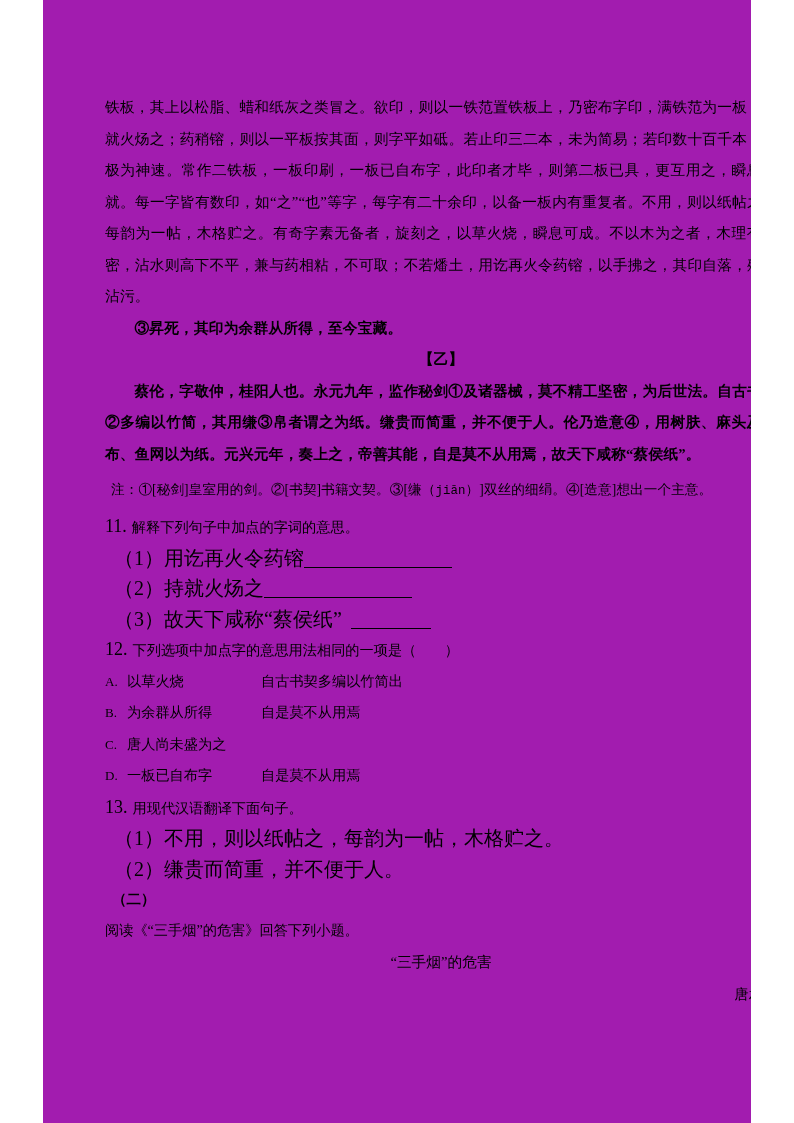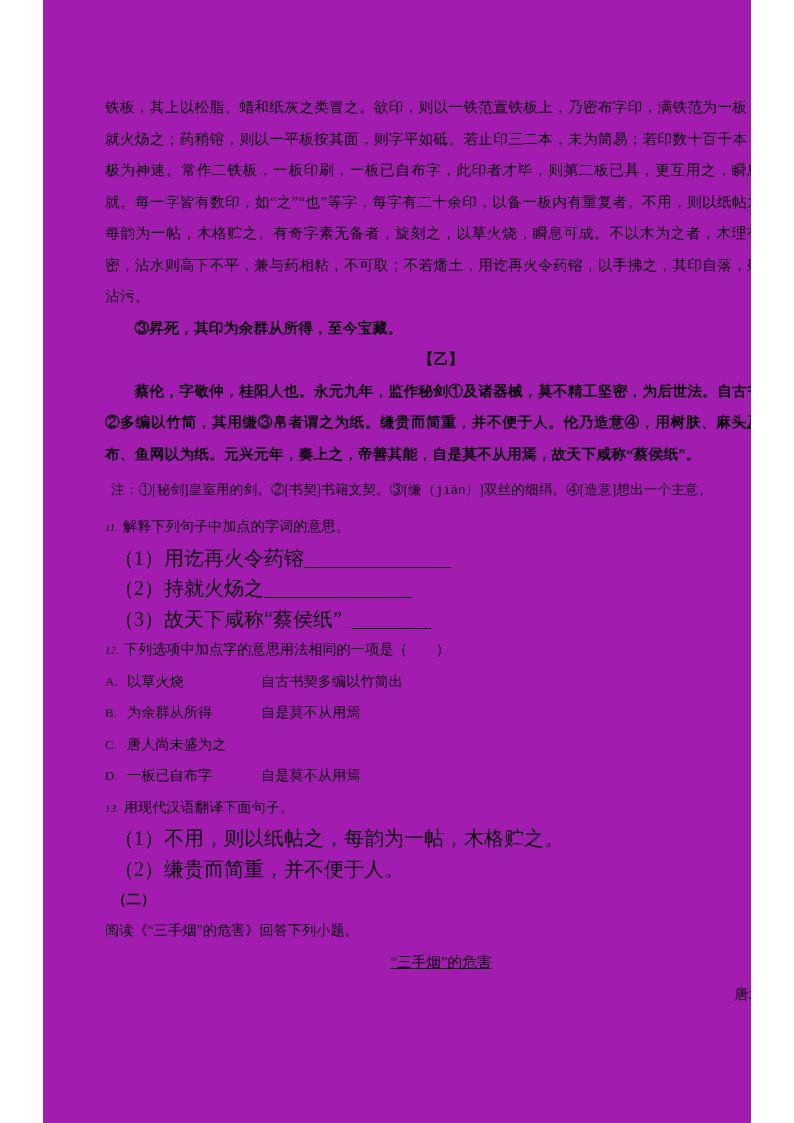--- a/index.html
+++ b/index.html
@@ -44,21 +44,20 @@
     font-size: 15px;
     line-height: 31.5px;
     font-weight: bold;
     margin: 0;
   }
   .center-title {
     text-align: center;
     font-size: 14.7px;
     line-height: 31.5px;
     margin: 0;
-    text-decoration: underline;
   }
   .center-author {
     text-align: right;
     font-size: 14.2px;
     line-height: 31.5px;
     margin: 0;
   }
 
   
   .note {
@@ -75,22 +74,21 @@
   
   .qline {
     font-size: 14.2px;
     line-height: 30.5px;
     margin: 0;
     text-align: justify;
     text-justify: inter-ideograph;
   }
   .qnum {
     font-family: "Liberation Serif", "DejaVu Serif", serif;
-    font-size: 11px;
-    font-style: italic;
+    font-size: 18px;
   }
   .qgap { display: inline-block; width: 5px; }
 
   .subline {
     font-size: 20px;
     line-height: 30.5px;
     margin: 0;
     padding-left: 9px;
   }
 

